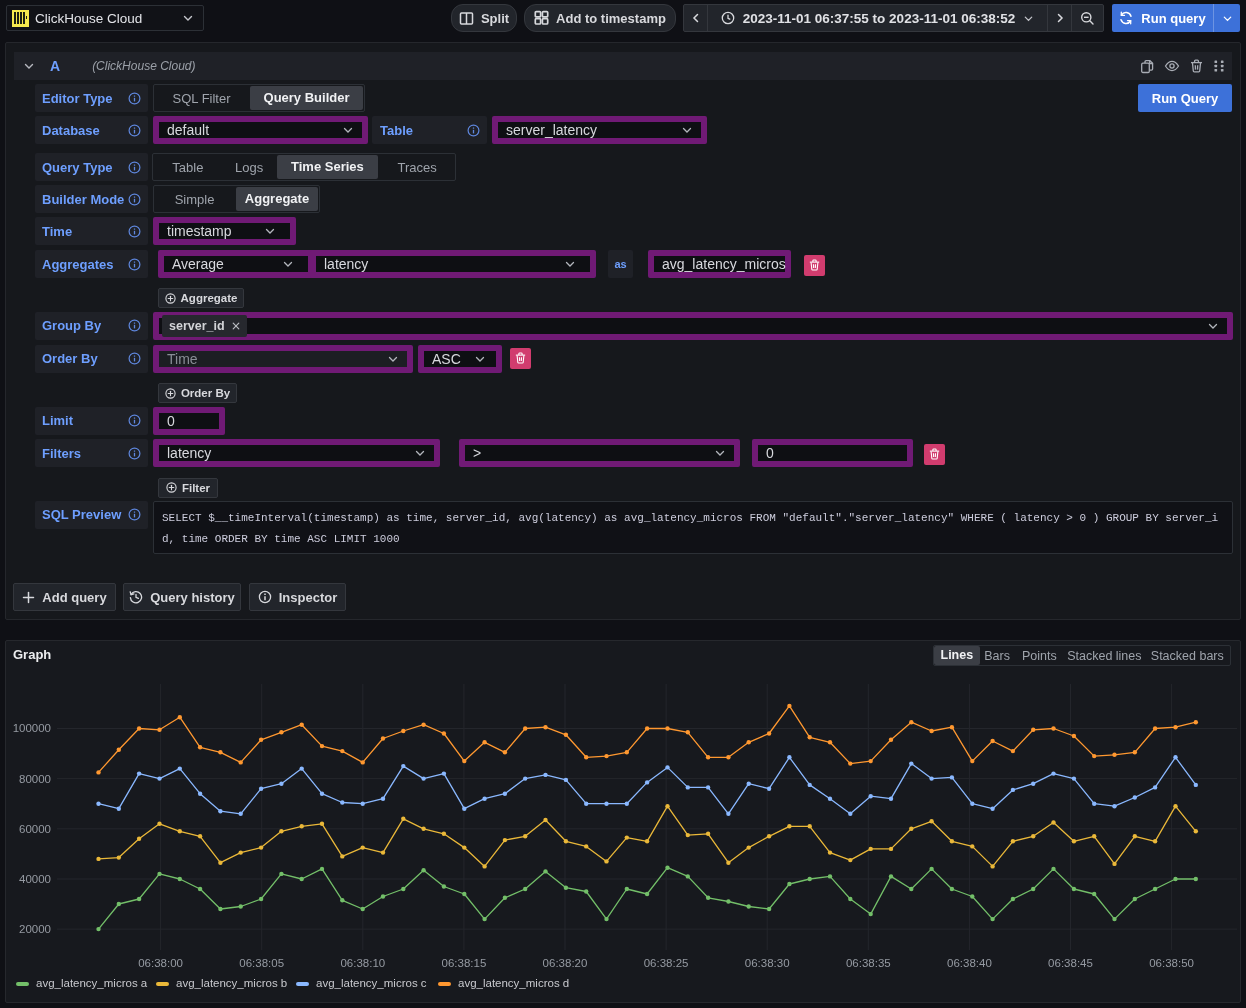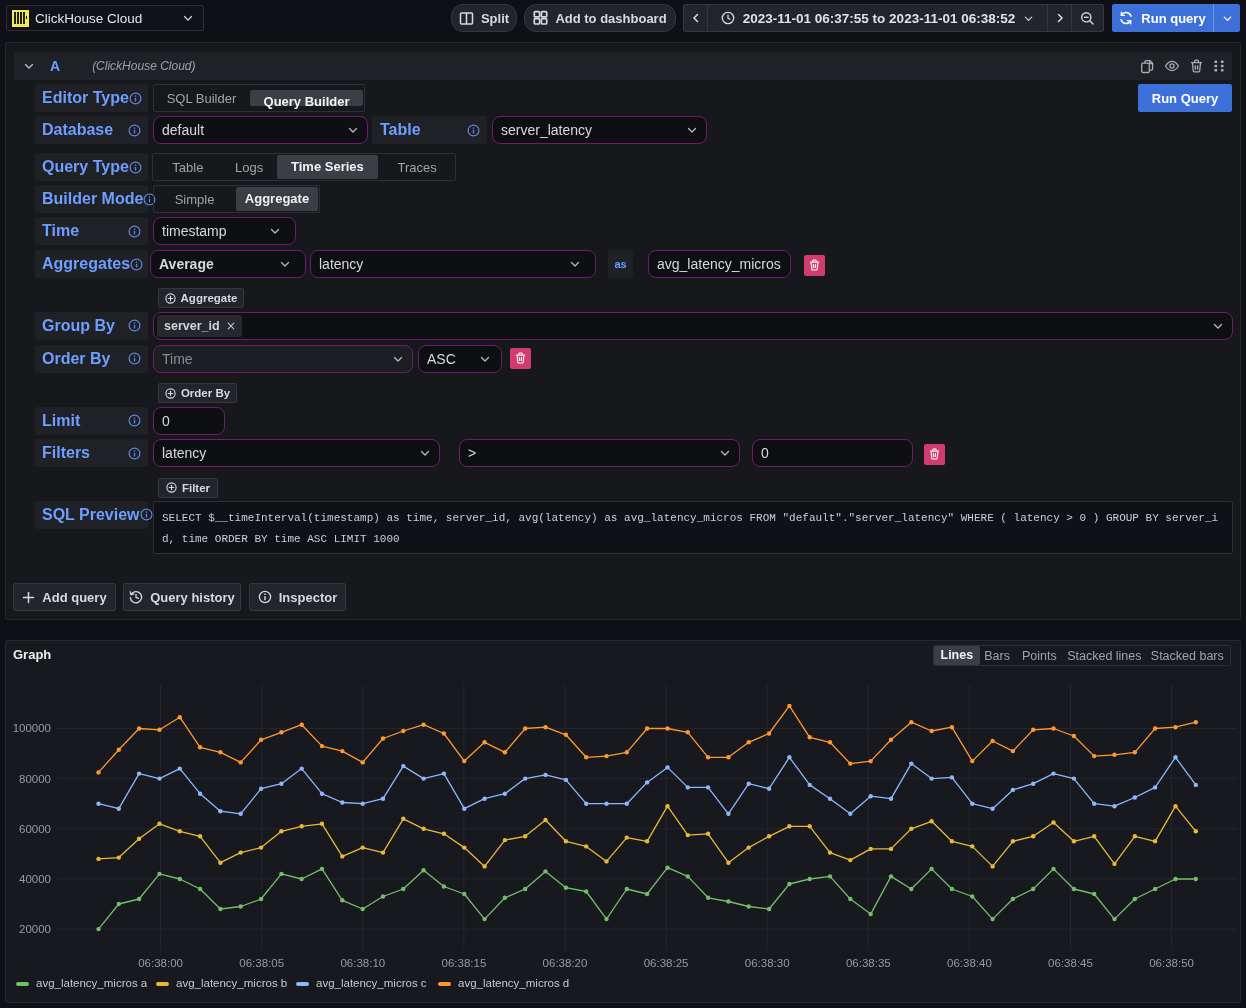--- a/index.html
+++ b/index.html
@@ -1,22 +1,22 @@
 <!DOCTYPE html>
 <html><head>
 <meta charset="utf-8">
 <style>
 * { margin:0; padding:0; box-sizing:border-box; }
 html,body { width:1246px; height:1008px; background:#0f1015; font-family:"Liberation Sans",sans-serif; overflow:hidden; }
 .abs { position:absolute; }
 #root { position:relative; width:1246px; height:1008px;padding-left:20px; }
 .navbtn { background:#22252b; border:1px solid #34373d; border-radius:12px; color:#d8d9dd; font-weight:700; font-size:13px; display:flex; align-items:center; justify-content:center; }
-.lbl { background:#1f2127; border-radius:2px; color:#6e9fff; font-size:16px; font-weight:700; display:flex; align-items:center; padding:0 7px; white-space:nowrap; }
+.lbl { background:#1f2127; border-radius:2px; color:#6e9fff; font-size:13px; font-weight:700; display:flex; align-items:center; padding:0 7px; white-space:nowrap; }
 .lbl .it { margin-left:auto; }
-.inp { background:#0e0f13; border:1px solid #701a75; border-radius:8px; color:#d8d9de; font-size:14px; display:flex; align-items:center; padding:0 8px; }
+.inp { background:#0e0f13; border:6px solid #701a75; border-radius:2px; color:#d8d9de; font-size:14px; display:flex; align-items:center; padding:0 8px; }
 .inp .chev { margin-left:auto; }
 .radiogrp { background:#0000; border:1px solid #2c3036; border-radius:2px; display:flex; align-items:center; }
 .ropt { color:#9fa4ac; font-size:13px; font-weight:400; text-align:center; white-space:nowrap; }
 .rsel { background:#3b3e45; border-radius:2px; color:#f1f2f4; font-weight:700; font-size:13px; }
 .sbtn { background:#22252b; border:1px solid #34373d; border-radius:2px; color:#d8d9dd; font-weight:700; font-size:11.5px; display:flex; align-items:center; justify-content:center; gap:5px; }
 .fbtn { background:#22252b; border:1px solid #34373d; border-radius:2px; color:#d8d9dd; font-weight:700; font-size:13px; display:flex; align-items:center; justify-content:center; gap:7px; }
 .trash { background:#d13c6e; border-radius:2px; display:flex; align-items:center; justify-content:center; }
 .tick { font-size:11.5px; fill:#959aa2; font-family:"Liberation Sans",sans-serif; }
 svg.ic { display:block; }
 </style>
@@ -50,21 +50,21 @@
 
 <div class="abs navbtn" style="left:524px;top:4px;width:152px;height:28px;gap:7px;">
   <svg class="ic" width="15" height="16" viewBox="0 0 15 16">
         <g stroke="#d8d9dd" stroke-width="1.7" fill="none">
           <rect x="1.3" y="1.6" width="5.3" height="5.3" rx="1"></rect>
           <rect x="8.4" y="1.6" width="5.3" height="5.3" rx="1"></rect>
           <rect x="1.3" y="8.7" width="5.3" height="5.3" rx="1"></rect>
           <rect x="8.4" y="8.7" width="5.3" height="5.3" rx="1"></rect>
         </g>
       </svg>
-  <span>Add to dashboard</span>
+  <span>Add to timestamp</span>
 </div>
 
 <div class="abs" style="left:683px;top:4px;width:421px;height:28px;background:#22252b;border:1px solid #34373d;border-radius:2px;display:flex;align-items:stretch;">
   <div style="width:24px;display:flex;align-items:center;justify-content:center;border-right:1px solid #34373d;">
     <svg class="ic" width="10" height="10" viewBox="0 0 10 10">
           <path d="M6.5 1.5 L3 5 L6.5 8.5" stroke="#d8d9dd" stroke-width="1.5" fill="none" stroke-linecap="round"></path>
         </svg>
   </div>
   <div style="flex:1;display:flex;align-items:center;justify-content:center;gap:8px;border-right:1px solid #34373d;">
     <svg class="ic" width="14" height="14" viewBox="0 0 14 14">
@@ -154,22 +154,22 @@
 </div>
 
 <div class="abs lbl" style="left:35px;top:84px;width:113px;height:28px;">Editor Type<span class="it">
         <svg class="ic" width="13" height="13" viewBox="0 0 13 13">
           <circle cx="6.5" cy="6.5" r="5.4" stroke="#5f87de" stroke-width="1.2" fill="none"></circle>
           <line x1="6.5" y1="5.8" x2="6.5" y2="9.4" stroke="#5f87de" stroke-width="1.3"></line>
           <line x1="6.5" y1="3.5" x2="6.5" y2="4.7" stroke="#5f87de" stroke-width="1.3"></line>
         </svg>
       </span></div>
 <div class="abs radiogrp" style="left:153px;top:84px;width:212px;height:28px;">
-  <div class="ropt" style="width:95px;">SQL Builder</div>
-  <div class="ropt rsel" style="width:113px;height:16px;line-height:24px;margin:0 1px;">Query Builder</div>
+  <div class="ropt" style="width:95px;">SQL Filter</div>
+  <div class="ropt rsel" style="width:113px;height:24px;line-height:24px;margin:0 1px;">Query Builder</div>
 </div>
 <div class="abs" style="left:1138px;top:84px;width:94px;height:28px;background:#3d71d9;border-radius:2px;color:#fff;font-size:13px;font-weight:700;display:flex;align-items:center;justify-content:center;">Run Query</div>
 
 <div class="abs lbl" style="left:35px;top:116px;width:113px;height:28px;">Database<span class="it">
         <svg class="ic" width="13" height="13" viewBox="0 0 13 13">
           <circle cx="6.5" cy="6.5" r="5.4" stroke="#5f87de" stroke-width="1.2" fill="none"></circle>
           <line x1="6.5" y1="5.8" x2="6.5" y2="9.4" stroke="#5f87de" stroke-width="1.3"></line>
           <line x1="6.5" y1="3.5" x2="6.5" y2="4.7" stroke="#5f87de" stroke-width="1.3"></line>
         </svg>
       </span></div>
@@ -230,21 +230,21 @@
         </svg>
       </span></div>
 
 <div class="abs lbl" style="left:35px;top:250px;width:113px;height:28px;">Aggregates<span class="it">
         <svg class="ic" width="13" height="13" viewBox="0 0 13 13">
           <circle cx="6.5" cy="6.5" r="5.4" stroke="#5f87de" stroke-width="1.2" fill="none"></circle>
           <line x1="6.5" y1="5.8" x2="6.5" y2="9.4" stroke="#5f87de" stroke-width="1.3"></line>
           <line x1="6.5" y1="3.5" x2="6.5" y2="4.7" stroke="#5f87de" stroke-width="1.3"></line>
         </svg>
       </span></div>
-<div class="abs inp" style="left:150px;top:250px;width:156px;height:28px;font-weight:bold;">Average<span class="chev" style="margin-right:6px;">
+<div class="abs inp" style="left:158px;top:250px;width:156px;height:28px;">Average<span class="chev" style="margin-right:6px;">
         <svg class="ic" width="12" height="12" viewBox="0 0 12 12">
           <path d="M2.5 4.5 L6 8 L9.5 4.5" stroke="#b3b6bd" stroke-width="1.3" fill="none" stroke-linecap="round"></path>
         </svg>
       </span></div>
 <div class="abs inp" style="left:310px;top:250px;width:286px;height:28px;">latency<span class="chev" style="margin-right:6px;">
         <svg class="ic" width="12" height="12" viewBox="0 0 12 12">
           <path d="M2.5 4.5 L6 8 L9.5 4.5" stroke="#b3b6bd" stroke-width="1.3" fill="none" stroke-linecap="round"></path>
         </svg>
       </span></div>
 <div class="abs lbl" style="left:608px;top:250px;width:25px;height:28px;justify-content:center;padding:0;font-size:11px;">as</div>

